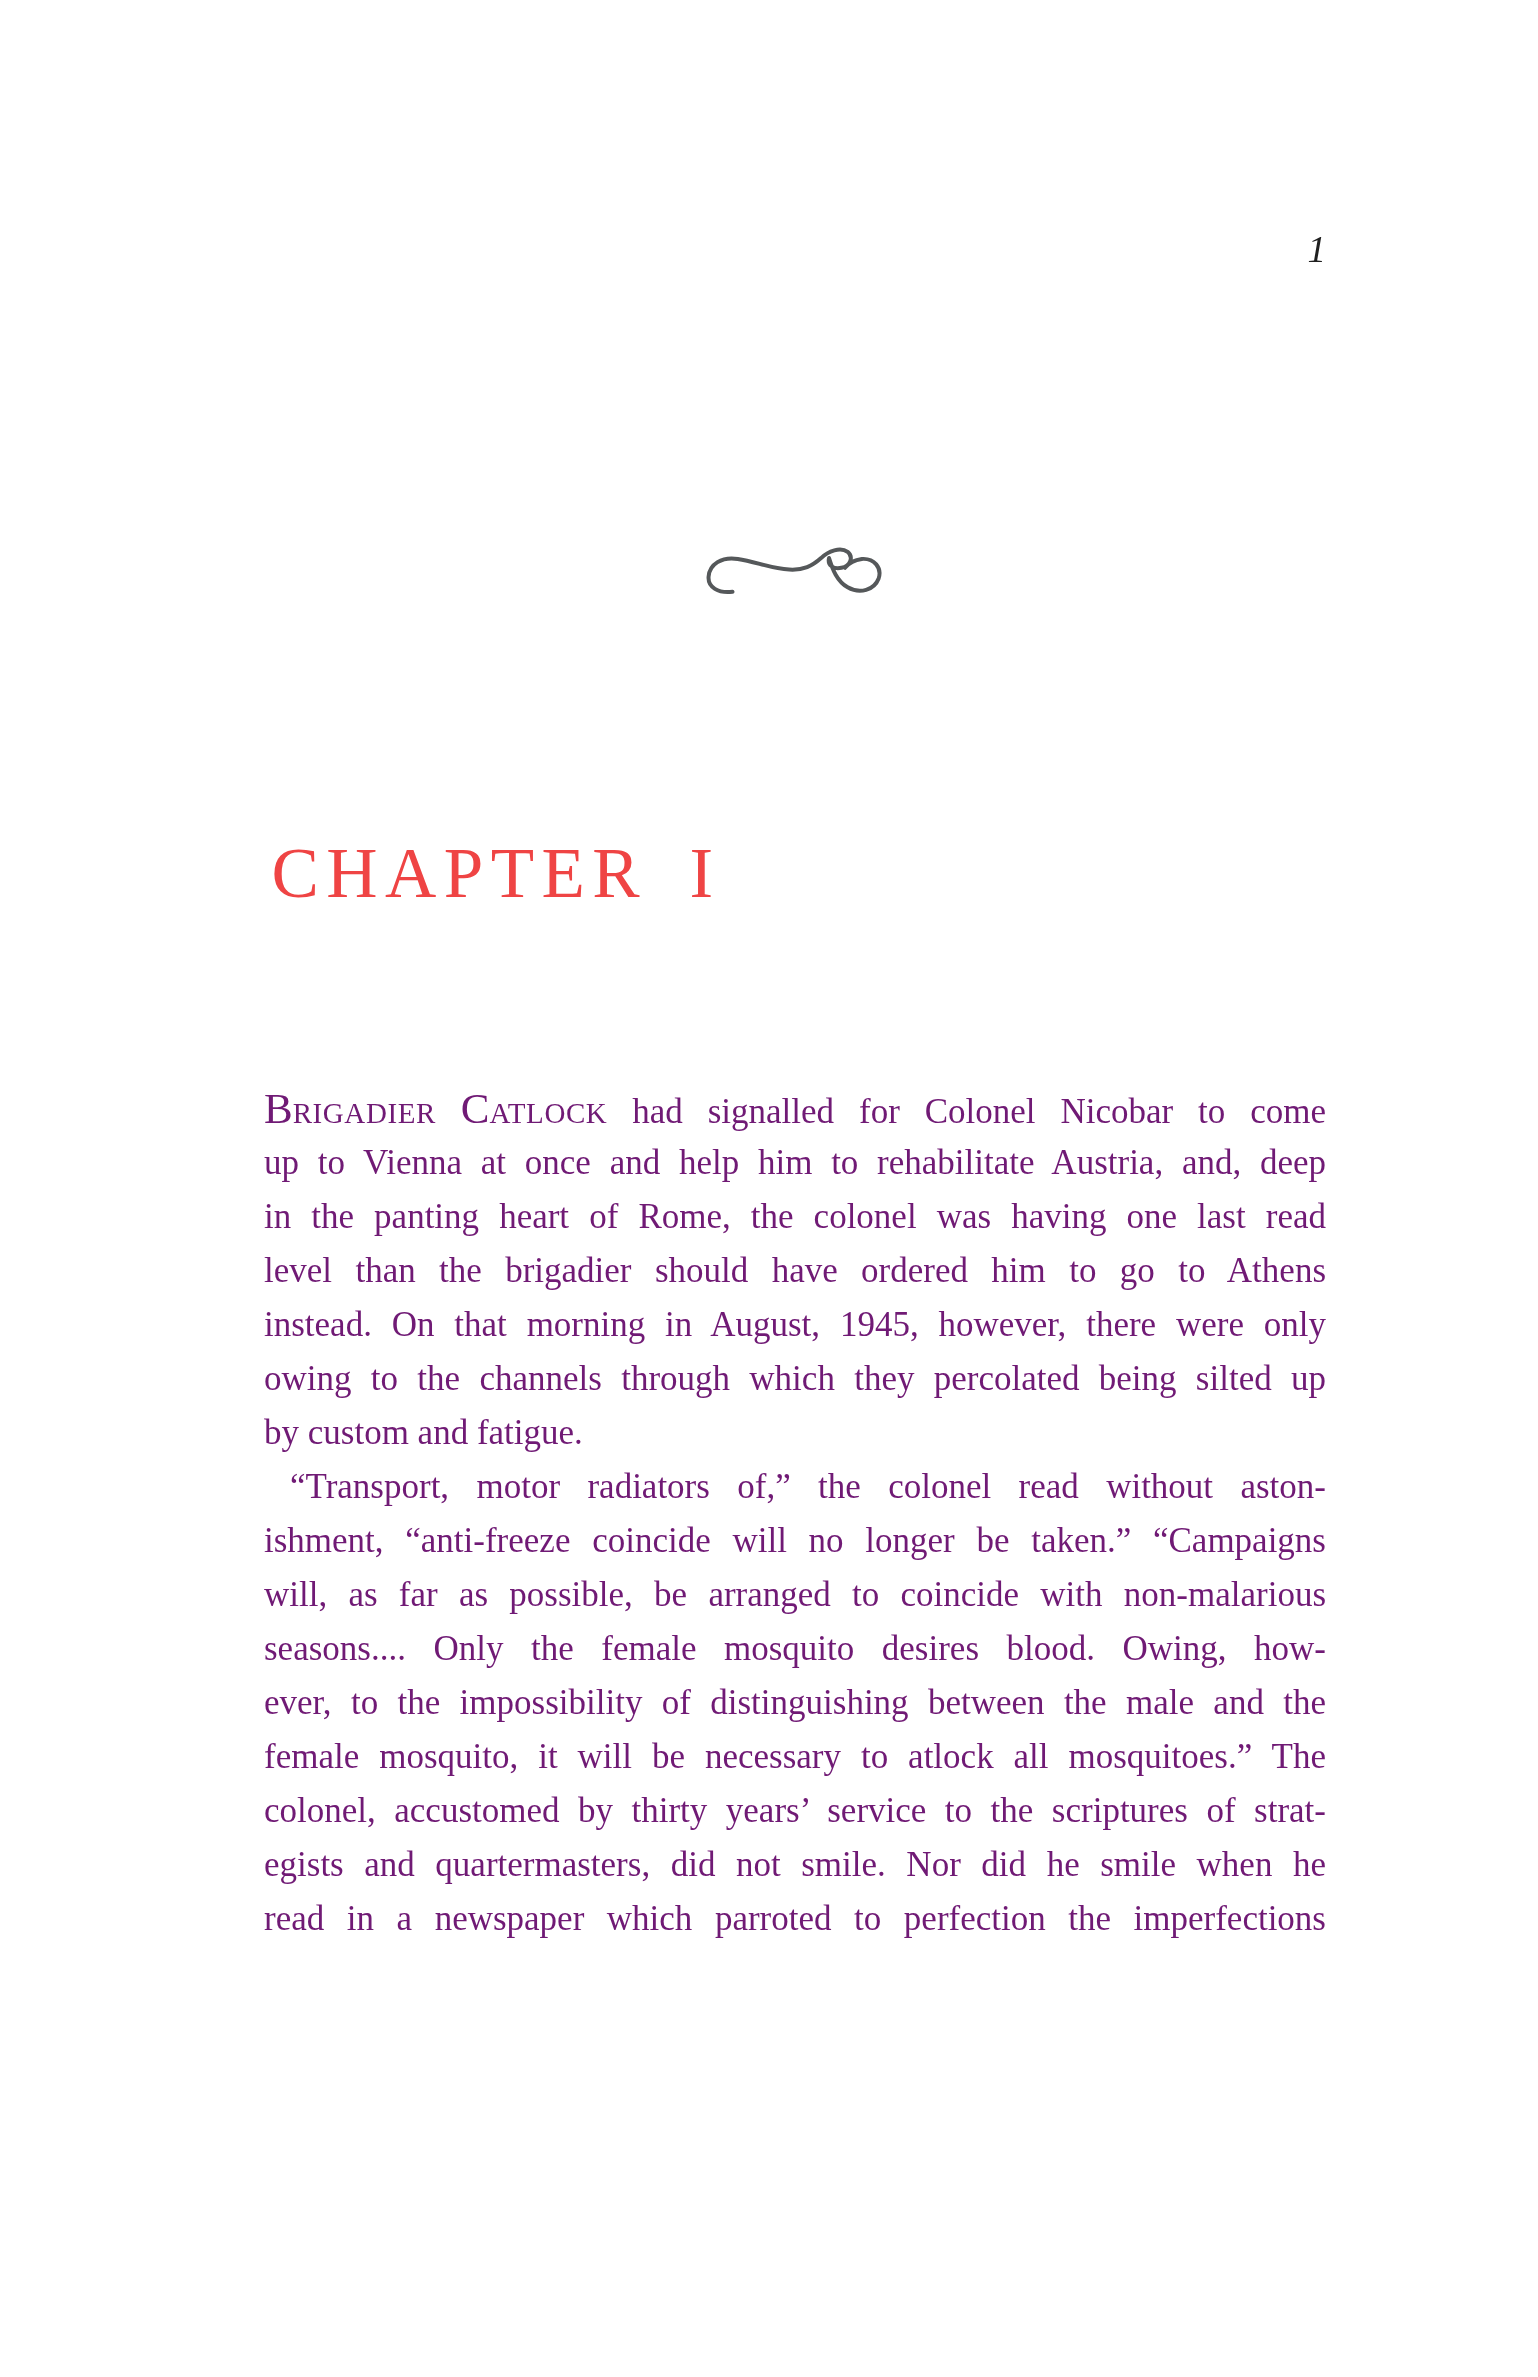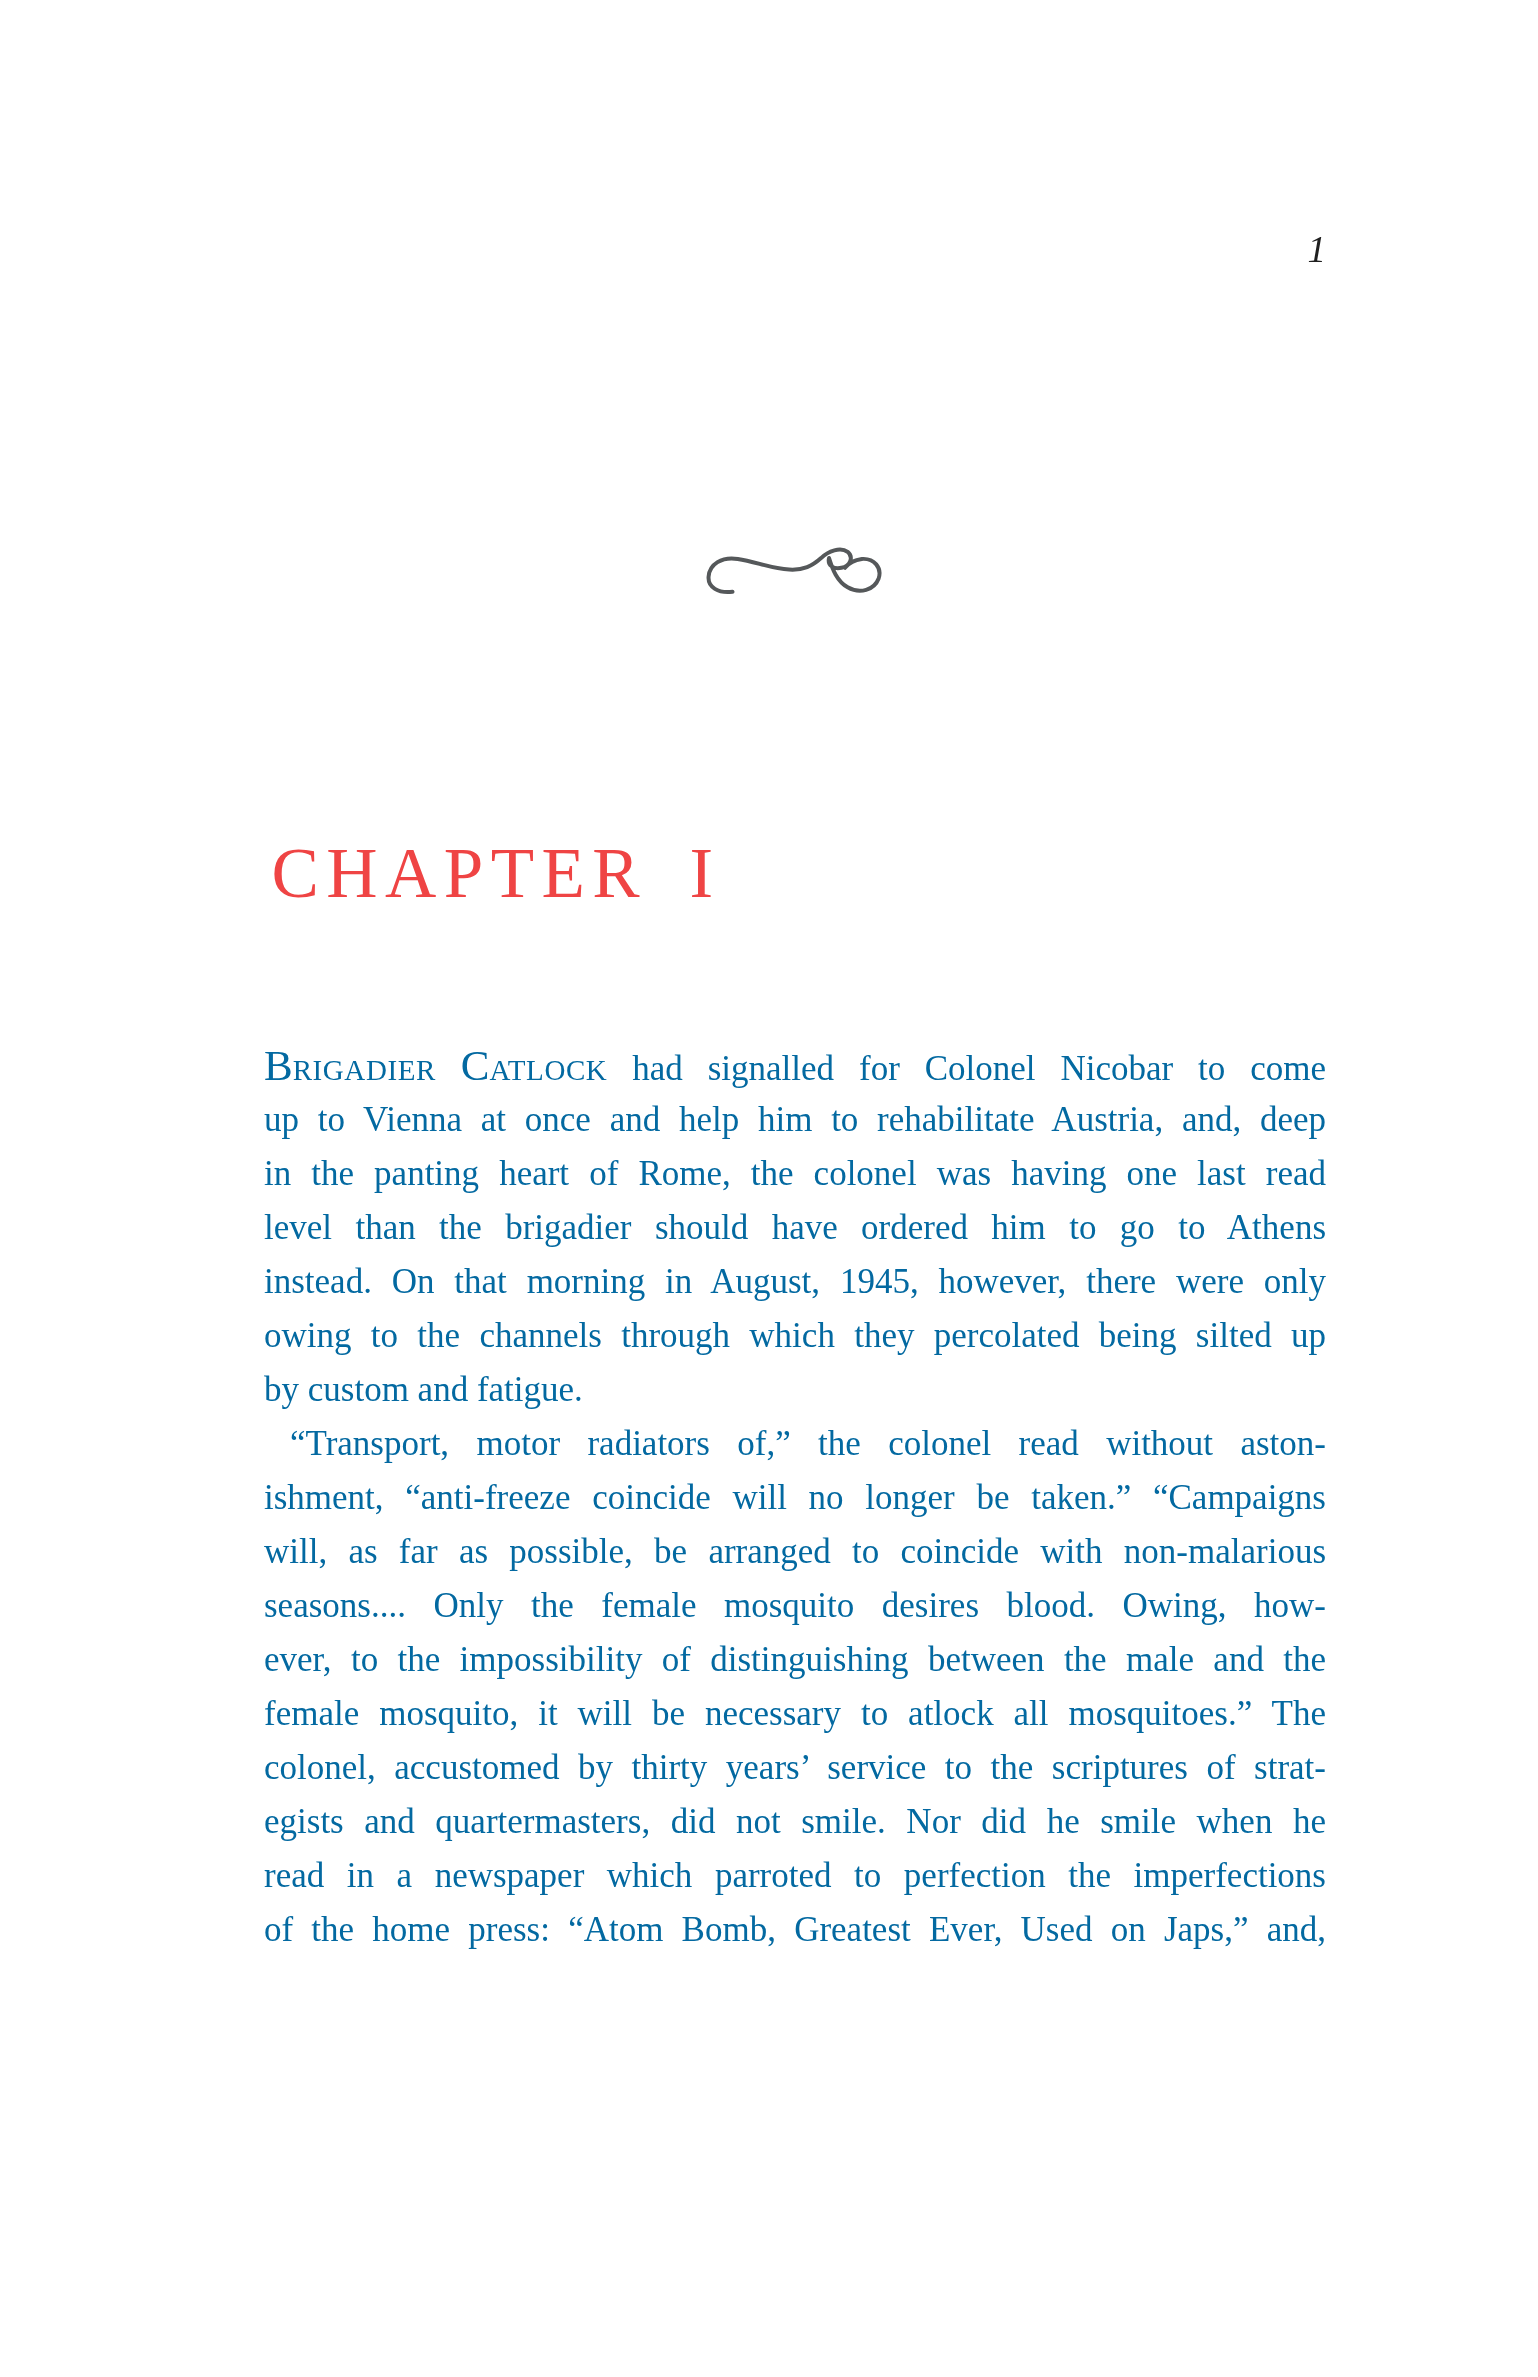--- a/index.html
+++ b/index.html
@@ -21,22 +21,22 @@
   }
   .chapter-heading{
     position:absolute;left:264px;top:811px;width:1062px;
     text-align:left;
     font-size:71px;line-height:75px;
     letter-spacing:0.105em;word-spacing:17px;
     padding-left:7.5px;box-sizing:border-box;
     color:#ef4444;font-weight:400;margin-top:25px;
   }
   .body-text{
-    position:absolute;left:264px;top:1039px;width:1062px;
-    font-size:35px;line-height:54px;color:#0369a1;
+    position:absolute;left:264px;top:1082px;width:1062px;
+    font-size:35px;line-height:54px;color:#701a75;
   }
   .line{
     text-align:justify;
     text-align-last:justify;
     height:54px;
   }
   .line.para-end{
     text-align:center;
     text-align-last:left;
   }
@@ -79,18 +79,17 @@
 
     <div class="line indent">“Transport, motor radiators of,” the colonel read without aston-</div>
     <div class="line">ishment, “anti-freeze coincide will no longer be taken.” “Campaigns</div>
     <div class="line">will, as far as possible, be arranged to coincide with non-malarious</div>
     <div class="line">seasons.... Only the female mosquito desires blood. Owing, how-</div>
     <div class="line">ever, to the impossibility of distinguishing between the male and the</div>
     <div class="line">female mosquito, it will be necessary to atlock all mosquitoes.” The</div>
     <div class="line">colonel, accustomed by thirty years’ service to the scriptures of strat-</div>
     <div class="line">egists and quartermasters, did not smile. Nor did he smile when he</div>
     <div class="line">read in a newspaper which parroted to perfection the imperfections</div>
-    <div class="line">of the home press: “Atom Bomb, Greatest Ever, Used on Japs,” and,</div>
 
   </div>
 
 </div>
 
 
 </body></html>

